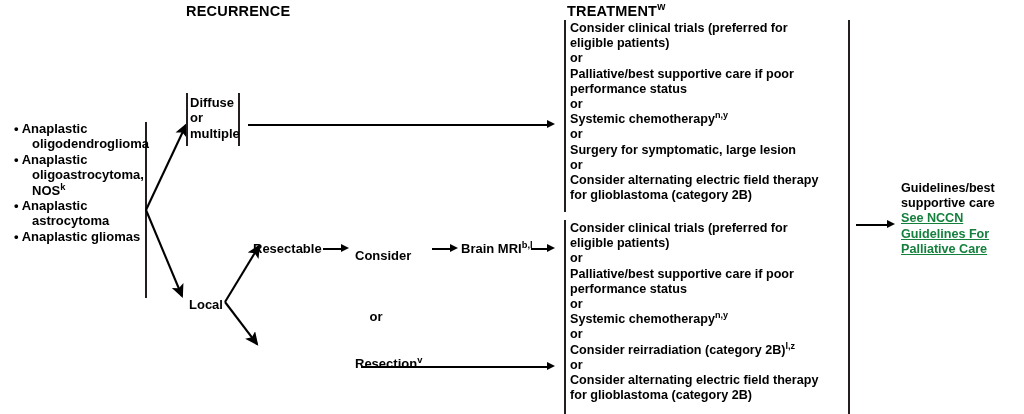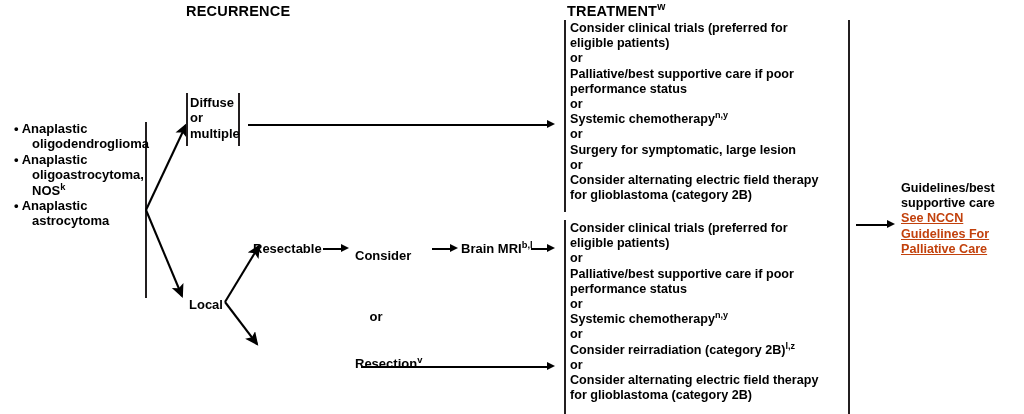--- a/index.html
+++ b/index.html
@@ -82,21 +82,21 @@
   
   .arrow-right {
     width: 0; height: 0;
     border-top: 4.6px solid transparent;
     border-bottom: 4.6px solid transparent;
     border-left: 8px solid #000000;
   }
 
   
   .link {
-    color: #c2410c;
+    color: #15803d;
     text-decoration: underline;
     font-weight: bold;
     cursor: pointer;
     text-align: right;
   }
   .link-block {
     font-weight: bold;
     font-size: 12.6px;
     line-height: 15.2px;
   }
@@ -112,20 +112,21 @@
 
   <div class="abs col-header" style="left:567px; top:3px;"><span>TREATMENT</span><sup>w</sup></div>
 
   <div class="abs vrule" style="left:145px; top:122px; height:176px;"></div>
 
   <div class="abs" style="left:14px; top:121px; width:132px;">
     <div class="bullet-list" id="disease-list">
         <span class="bullet-row">• Anaplastic<span class="b2">oligodendroglioma</span></span>
         <span class="bullet-row">• Anaplastic<span class="b2">oligoastrocytoma,</span><span class="b2">NOS<sup>k</sup></span></span>
         <span class="bullet-row">• Anaplastic<span class="b2">astrocytoma</span></span>
+        <span class="bullet-row">• Anaplastic gliomas</span>
       </div>
   </div>
 
   <svg class="abs" style="left:140px; top:110px;" width="60" height="210">
     <defs>
       <marker id="ah" markerWidth="7" markerHeight="7" refX="5.4" refY="3" orient="auto" markerUnits="strokeWidth">
         <path d="M0,0 L6.4,3 L0,6 L1.4,3 z" fill="#000000"></path>
       </marker>
     </defs>
     <line x1="6" y1="100" x2="46" y2="15" stroke="#000000" stroke-width="2.1" marker-end="url(#ah)"></line>

